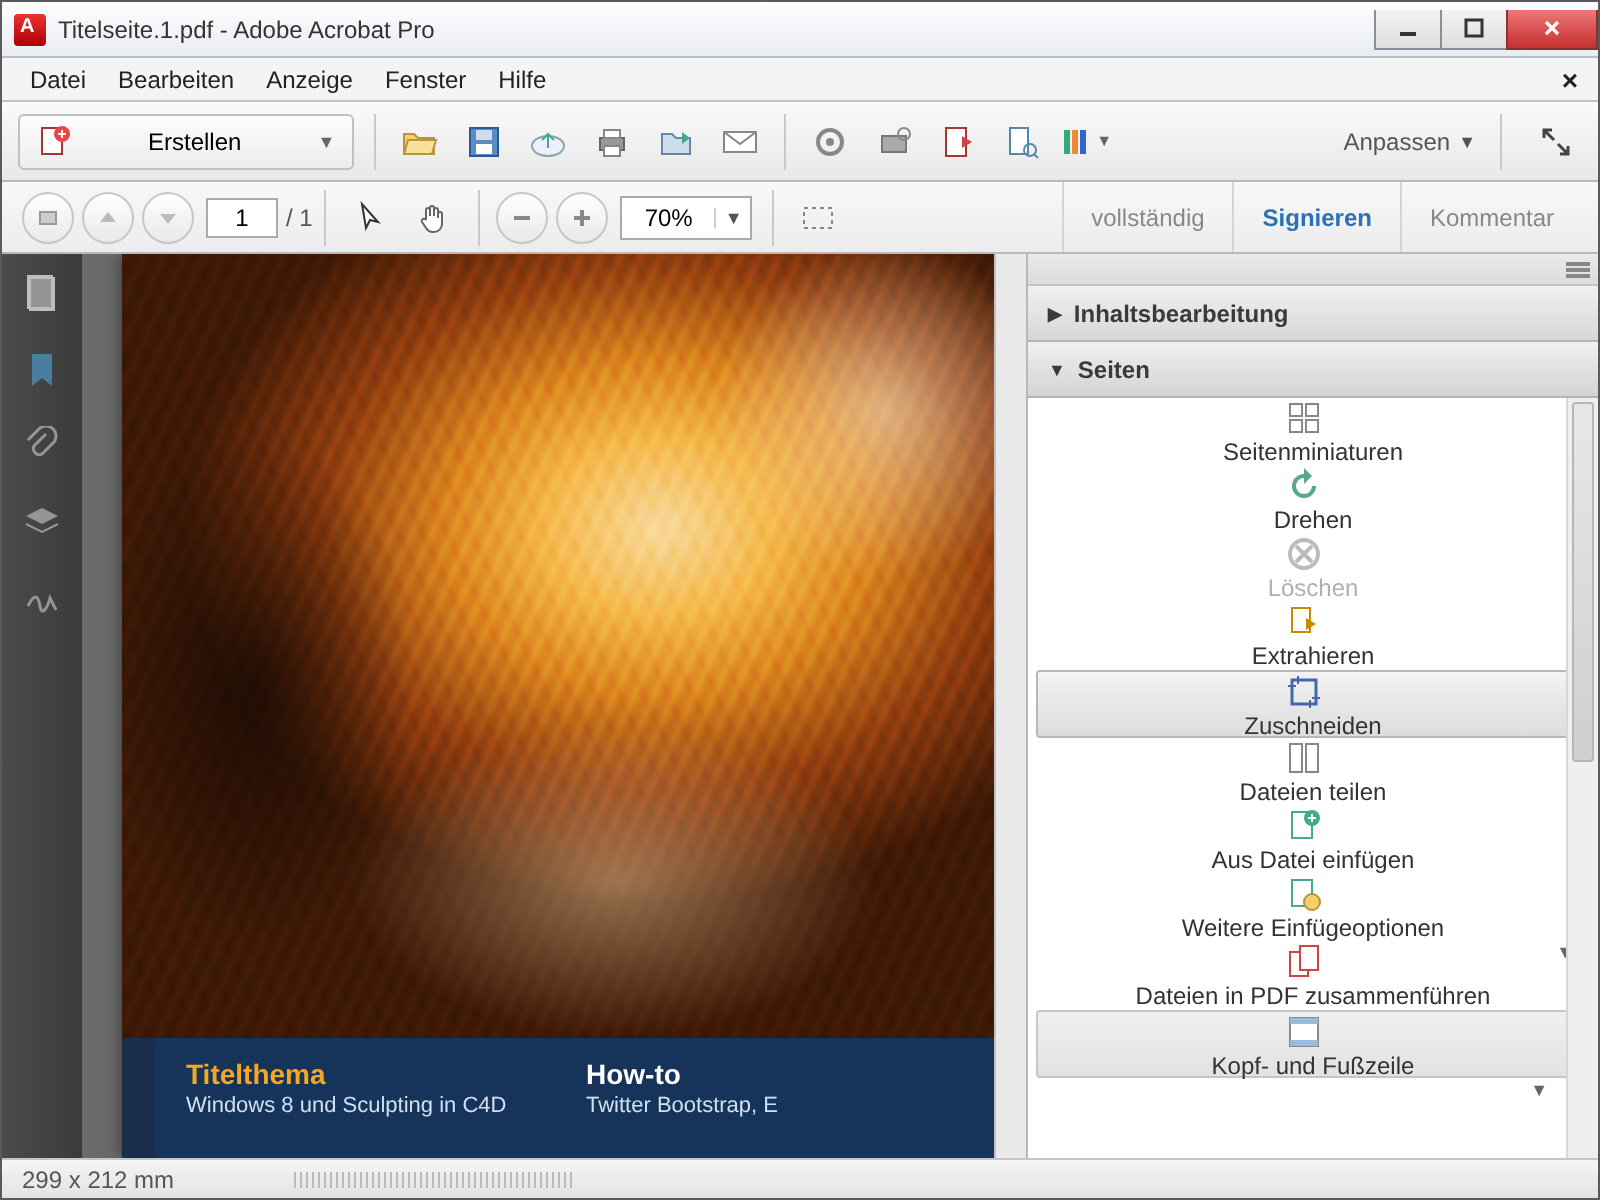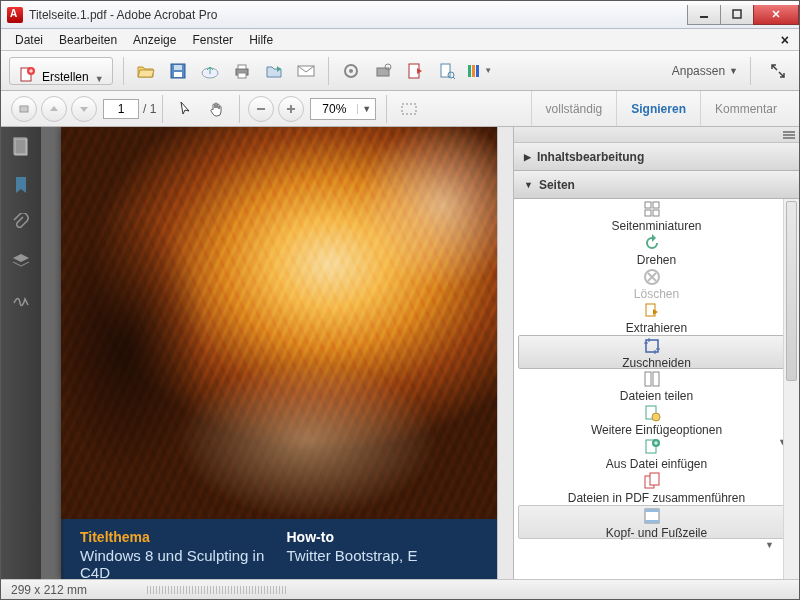--- a/index.html
+++ b/index.html
@@ -17,21 +17,21 @@
 
 
 .menubar { height:22px; background:#f4f4f4; border-bottom:1px solid #c4c4c4; display:flex; align-items:center; padding:0 6px; }
 .menubar span { padding:2px 8px; color:#222; cursor:default; }
 .menubar .mclose { margin-left:auto; font-size:14px; font-weight:bold; padding:0 4px; }
 
 
 .toolbar { height:40px; background:linear-gradient(#fafafa,#e8e8e8); border-bottom:1px solid #b9b9b9; display:flex; align-items:center; padding:0 8px; }
 .tb-sep { width:1px; height:28px; background:#c8c8c8; margin:0 6px; }
 .tb-btn { width:28px; height:28px; display:flex; align-items:center; justify-content:center; border-radius:2px; margin:0 2px; }
-.erstellen { display:flex; align-items:flex-end; height:28px; padding:0 8px; border:1px solid #c0c0c0; border-radius:3px; background:linear-gradient(#fdfdfd,#ececec); margin-right:4px; }
+.erstellen { display:flex; align-items:center; height:28px; padding:0 8px; border:1px solid #c0c0c0; border-radius:3px; background:linear-gradient(#fdfdfd,#ececec); margin-right:4px;gap:32px; }
 .erstellen .ic { width:18px; height:18px; margin-right:6px; }
 .erstellen .drp { margin-left:6px; font-size:9px; color:#666; }
 .anpassen { margin-left:auto; display:flex; align-items:center; color:#555; padding:0 6px; }
 .anpassen .drp { margin-left:4px; font-size:9px; }
 .fullscr { width:26px; height:26px; margin-left:8px; display:flex; align-items:center; justify-content:center; }
 
 
 .toolbar2 { height:36px; background:linear-gradient(#f8f8f8,#ececec); border-bottom:1px solid #b9b9b9; display:flex; align-items:center; padding:0 8px; }
 .nav-circ { width:26px; height:26px; border-radius:50%; border:1px solid #c7c7c7; background:linear-gradient(#fff,#e8e8e8); display:flex; align-items:center; justify-content:center; margin:0 2px; }
 .pagebox { width:36px; height:20px; border:1px solid #aaa; background:#fff; text-align:center; margin:0 4px; }
@@ -56,24 +56,24 @@
 .lion:before { content:""; position:absolute; inset:0; background:
   repeating-linear-gradient(115deg, rgba(255,230,180,.25) 0 3px, transparent 3px 9px),
   repeating-linear-gradient(65deg, rgba(90,40,10,.25) 0 2px, transparent 2px 11px);
   mix-blend-mode:overlay; filter:blur(1.2px);
 }
 .lion:after { content:""; position:absolute; inset:0; background:
   radial-gradient(ellipse 120px 200px at 15% 55%, rgba(20,8,3,.75), transparent 65%),
   radial-gradient(ellipse 140px 140px at 85% 20%, rgba(255,240,210,.55), transparent 60%),
   radial-gradient(ellipse 200px 120px at 55% 80%, rgba(240,200,150,.5), transparent 65%);
 }
-.pagefoot { position:absolute; left:3px; right:0; bottom:0; height:60px; background:#16345a; display:flex; color:#fff; padding:10px 16px; }
+.pagefoot { position:absolute; left:16px; right:0; bottom:0; height:60px; background:#16345a; display:flex; color:#fff; padding:10px 16px; }
 .pagefoot .col { flex:1; }
 .pagefoot .h { color:#f5a623; font-weight:bold; font-size:14px; margin-bottom:2px; }
-.pagefoot .s { color:#cfe0f2; font-size:15px; }
+.pagefoot .s { color:#cfe0f2; font-size:11px; }
 .pagefoot .col2 .h { color:#fff; }
 .doc-scroll { position:absolute; right:0; top:0; bottom:0; width:16px; background:#e9e9e9; border-left:1px solid #c0c0c0; }
 
 
 .rpanel { width:286px; background:#f2f2f2; border-left:1px solid #b8b8b8; display:flex; flex-direction:column; }
 .rpanel-head { height:16px; background:linear-gradient(#eaeaea,#dcdcdc); border-bottom:1px solid #c4c4c4; display:flex; justify-content:flex-end; align-items:center; padding-right:4px; }
 .sect { height:28px; background:linear-gradient(#f0f0f0,#d7d7d7); border-bottom:1px solid #b4b4b4; display:flex; align-items:center; padding:0 10px; font-weight:bold; color:#3a3a3a; }
 .sect .tri { margin-right:6px; font-size:9px; }
 .sect.exp { background:linear-gradient(#f0f0f0,#d3d3d3); }
 .items { flex:1; overflow-y:auto; background:#fff; position:relative; }
@@ -380,32 +380,32 @@
         <div class="item">
           <svg class="ic" viewBox="0 0 20 20">
             <rect x="3" y="3" width="6" height="14" fill="#fff" stroke="#888"></rect>
             <rect x="11" y="3" width="6" height="14" fill="#fff" stroke="#888"></rect>
           </svg>
           <span>Dateien teilen</span>
         </div>
         <div class="item">
           <svg class="ic" viewBox="0 0 20 20">
             <rect x="4" y="3" width="10" height="13" fill="#fff" stroke="#4a8"></rect>
+            <circle cx="14" cy="6" r="4" fill="#4a8"></circle>
+            <path d="M14 4v4M12 6h4" stroke="#fff"></path>
+          </svg>
+          <span>Aus Datei einfügen</span>
+        </div>
+        <div class="item">
+          <svg class="ic" viewBox="0 0 20 20">
+            <rect x="4" y="3" width="10" height="13" fill="#fff" stroke="#4a8"></rect>
             <circle cx="14" cy="14" r="4" fill="#f4cf6a" stroke="#b8933a"></circle>
           </svg>
           <span>Weitere Einfügeoptionen</span>
           <span class="drp">▼</span>
-        </div>
-        <div class="item">
-          <svg class="ic" viewBox="0 0 20 20">
-            <rect x="4" y="3" width="10" height="13" fill="#fff" stroke="#4a8"></rect>
-            <circle cx="14" cy="6" r="4" fill="#4a8"></circle>
-            <path d="M14 4v4M12 6h4" stroke="#fff"></path>
-          </svg>
-          <span>Aus Datei einfügen</span>
         </div>
         <div class="item">
           <svg class="ic" viewBox="0 0 20 20">
             <rect x="3" y="5" width="9" height="12" fill="#fff" stroke="#c44"></rect>
             <rect x="8" y="2" width="9" height="12" fill="#fff" stroke="#c44"></rect>
           </svg>
           <span>Dateien in PDF zusammenführen</span>
         </div>
         <div class="item sel2">
           <svg class="ic" viewBox="0 0 20 20">

